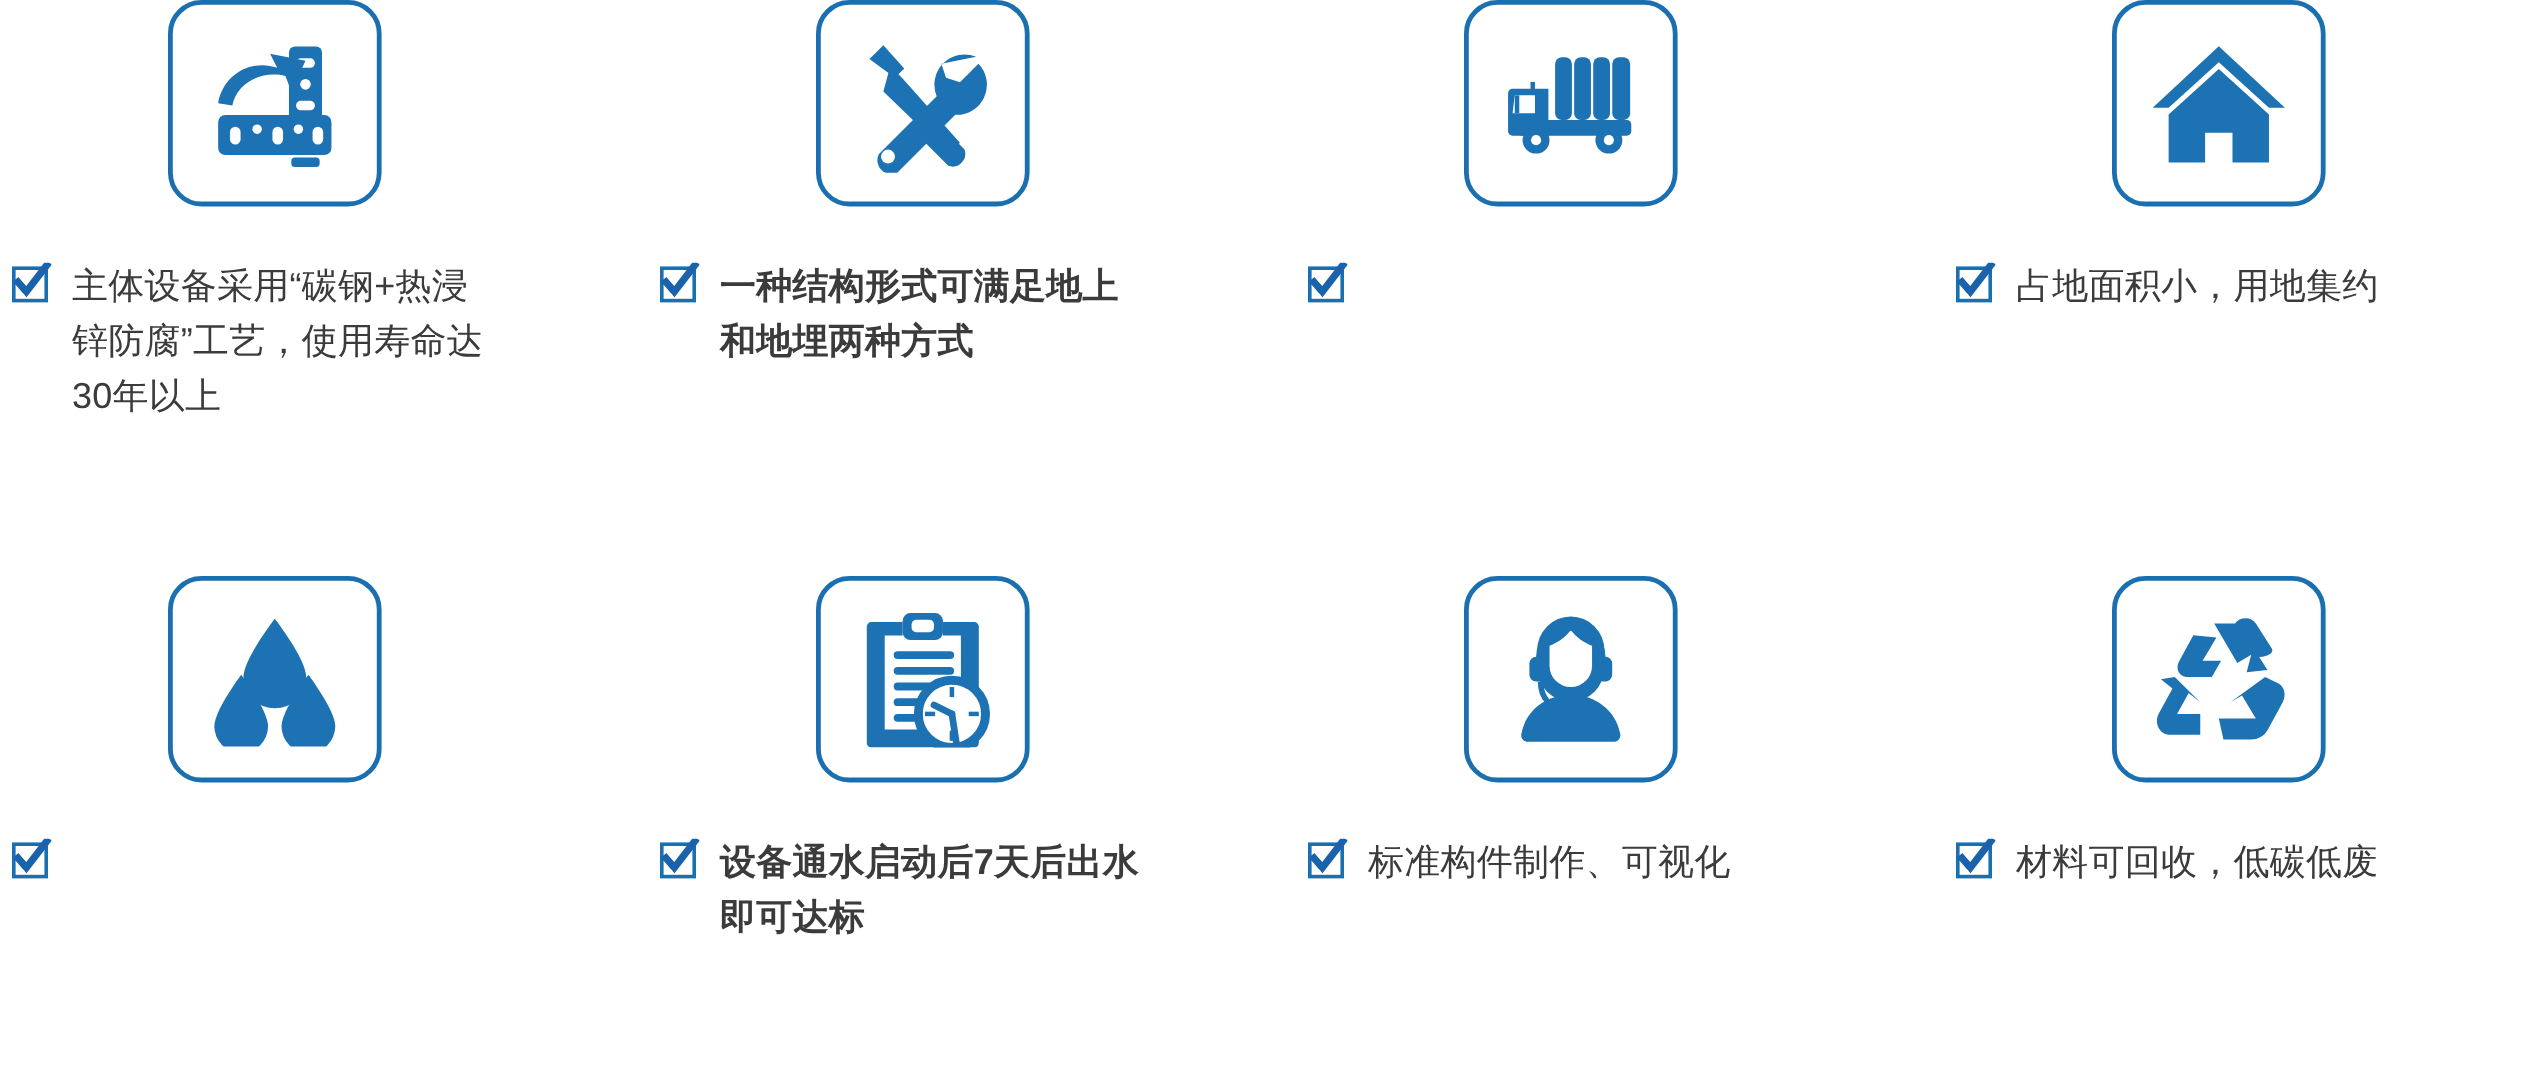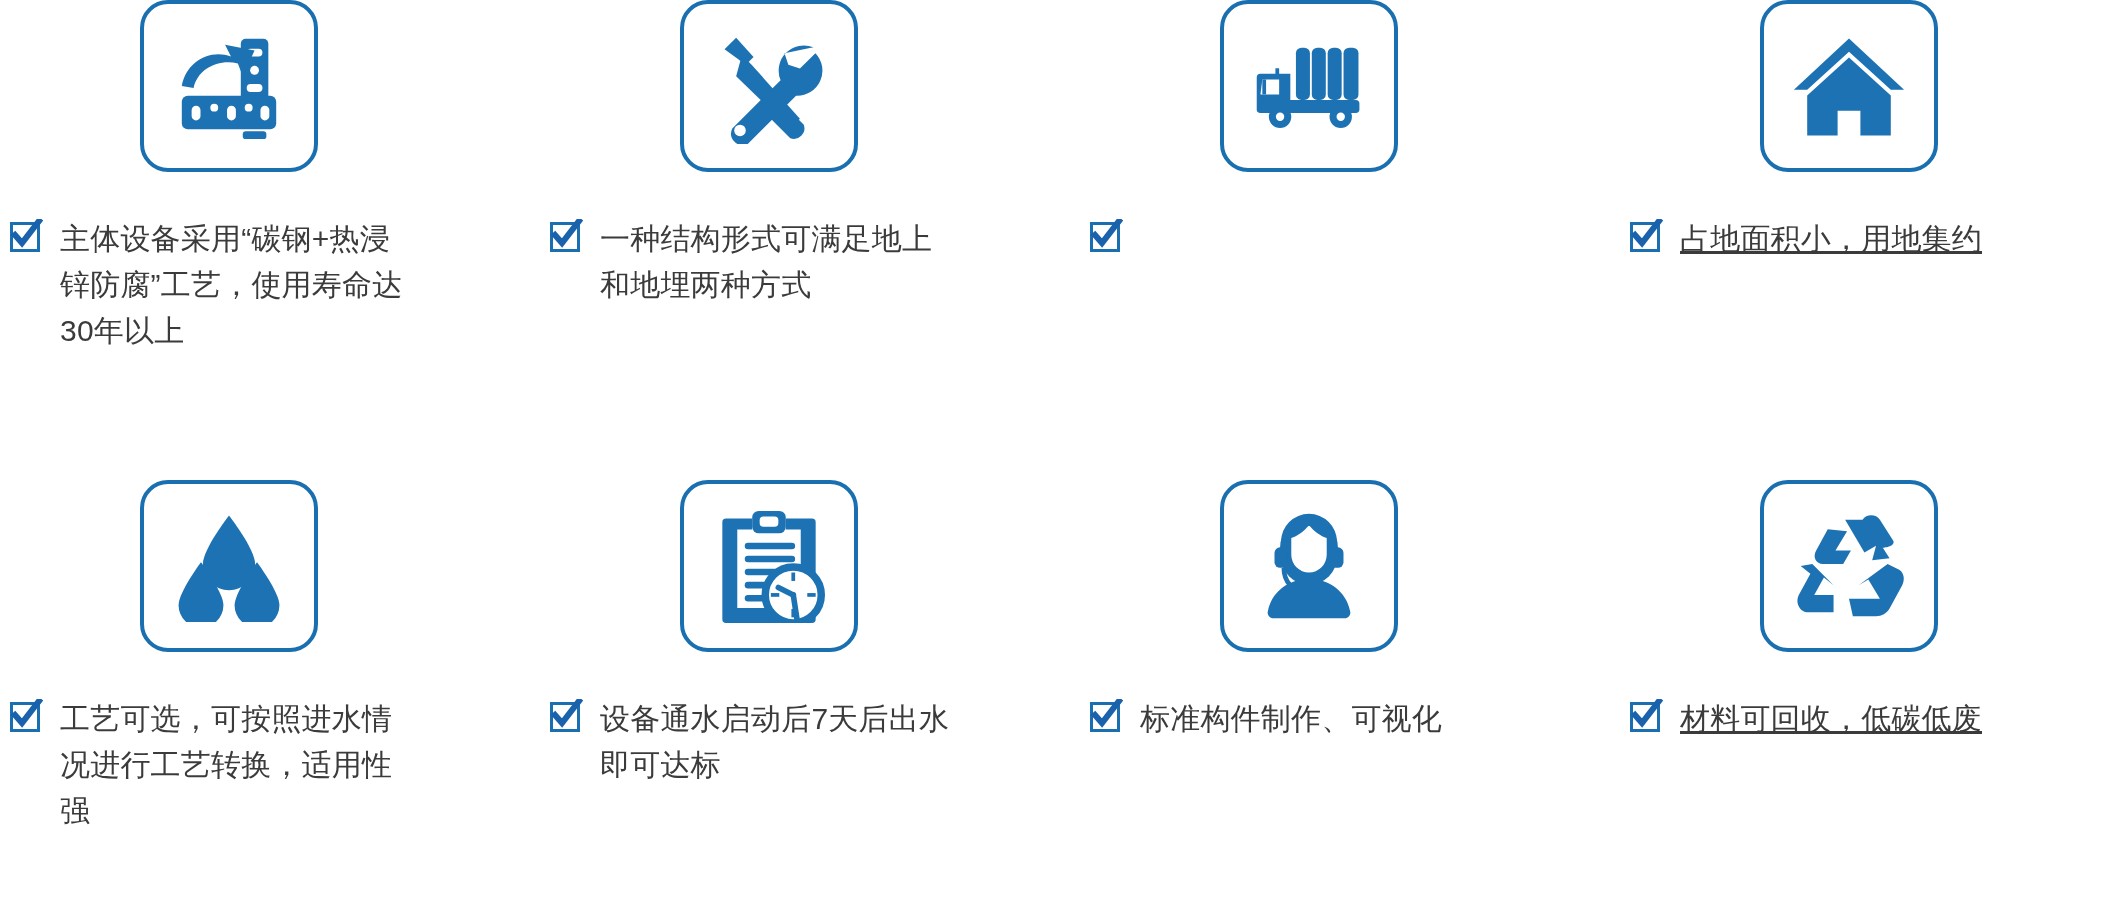--- a/index.html
+++ b/index.html
@@ -82,23 +82,23 @@
     font-size: 30px;
     line-height: 46px;
     color: #3b3b3b;
     letter-spacing: 0.2px;
     font-weight: 500;
     max-width: 350px;
     word-break: break-all;
   }
   
   .cell.c1 .caption { max-width: 348px; }
-  .cell.c2 .caption { max-width: 350px; }
+  .cell.c2 .caption { max-width: 350px; font-weight: bold; }
   .cell.c3 .caption { max-width: 350px; }
-  .cell.c4 .caption { max-width: 420px; text-decoration: underline; }
+  .cell.c4 .caption { max-width: 420px; }
 
   .cell.r2 .tile-wrap { padding-left: 140px; }
   .cell.r1.c1 .tile-wrap { padding-left: 140px; }
 </style>
 </head>
 <body>
 
 <div class="board">
   <div class="grid">
 
@@ -237,21 +237,20 @@
           </span>
         </div>
       </div>
       <div class="textrow">
         <span class="check">
           <span class="box"></span>
           <svg width="34" height="34" viewBox="0 0 34 34">
               <path d="M6 16 L13 24 L30 2" stroke="#1a62ab" stroke-width="6" fill="none" stroke-linecap="square"></path>
             </svg>
         </span>
-        <span class="caption">工艺可选，可按照进水情况进行工艺转换，适用性强</span>
       </div>
     </div>
 
     <div class="cell r2 c2">
       <div class="tile-wrap">
         <div class="tile">
           <span>
             <svg width="112" height="114" viewBox="0 0 120 122" fill="#1d72b3">
 
               <path d="M14 10 h28 v12 H26 v84 h68 V22 H78 V10 h28 a4 4 0 0 1 4 4 v104 a4 4 0 0 1 -4 4 H14 a4 4 0 0 1 -4 -4 V14 a4 4 0 0 1 4 -4 Z"></path>

